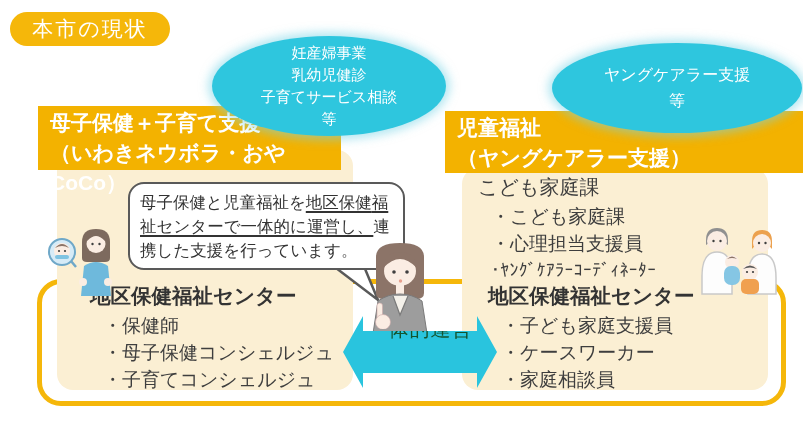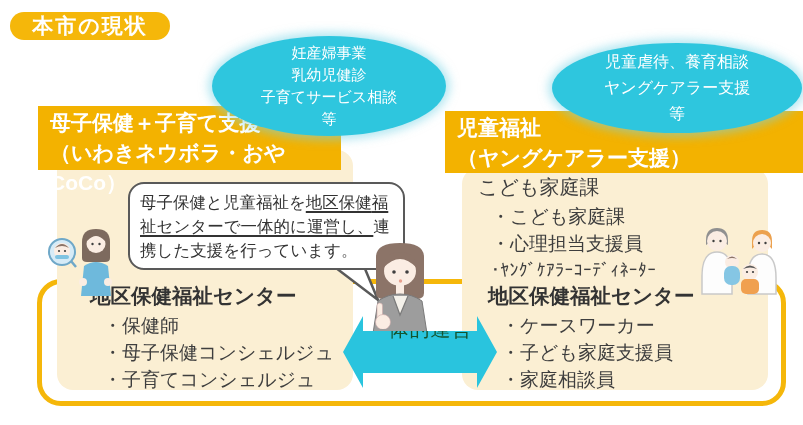--- a/index.html
+++ b/index.html
@@ -3,22 +3,22 @@
 <meta charset="utf-8">
 <style>
   html,body{margin:0;padding:0;background:#fff;}
   .canvas{
     position:relative;width:803px;height:425px;overflow:hidden;background:#fff;
     font-family:"Liberation Sans",sans-serif;
   }
   .abs{position:absolute;}
   
   .badge{
-    left:10px;top:12px;width:160px;height:28px;border-radius:22px;
-    background:#F5B70A;color:#fff;font-weight:bold;font-size:21px;letter-spacing:2px;
+    left:10px;top:12px;width:160px;height:34px;border-radius:22px;
+    background:#F5B70A;color:#fff;font-weight:normal;font-size:21px;letter-spacing:2px;
     display:flex;align-items:center;justify-content:center;z-index:10;
   }
   
   .bigbox{
     left:37px;top:279px;width:749px;height:127px;box-sizing:border-box;
     border:5px solid #F5B70A;border-radius:24px;background:#fff;z-index:1;
   }
   
   .cream{background:#FBEFD3;border-radius:16px;z-index:2;}
   .cream-left{left:57px;top:150px;width:296px;height:240px;}
@@ -88,21 +88,20 @@
     <div>（ヤングケアラー支援）</div>
   </div>
 
   <div class="abs ellipse el-left">
     <div>妊産婦事業</div>
     <div>乳幼児健診</div>
     <div>子育てサービス相談</div>
     <div>等</div>
   </div>
   <div class="abs ellipse el-right">
-    <div>児童虐待、養育相談</div>
     <div>ヤングケアラー支援</div>
     <div>等</div>
   </div>
 
   <div class="abs list dl-division">
     <div class="ttl-plain">こども家庭課</div>
     <div class="items">
       <div>・こども家庭課</div>
       <div>・心理担当支援員</div>
       <div class="narrow">・ﾔﾝｸﾞｹｱﾗｰｺｰﾃﾞｨﾈｰﾀｰ</div>
@@ -114,22 +113,22 @@
     <div class="items">
       <div>・保健師</div>
       <div>・母子保健コンシェルジュ</div>
       <div>・子育てコンシェルジュ</div>
     </div>
   </div>
 
   <div class="abs list dl-right">
     <div class="ttl">地区保健福祉センター</div>
     <div class="items">
+      <div>・子ども家庭支援員</div>
       <div>・ケースワーカー</div>
-      <div>・子ども家庭支援員</div>
       <div>・家庭相談員</div>
     </div>
   </div>
 
   <svg class="abs tail" width="100" height="55">
     <polygon points="15,2 58,2 78,50" fill="#ffffff" stroke="#595959" stroke-width="2.5"></polygon>
     <rect x="13" y="0" width="48" height="4" fill="#ffffff"></rect>
   </svg>
 
   <div class="abs bubble">

